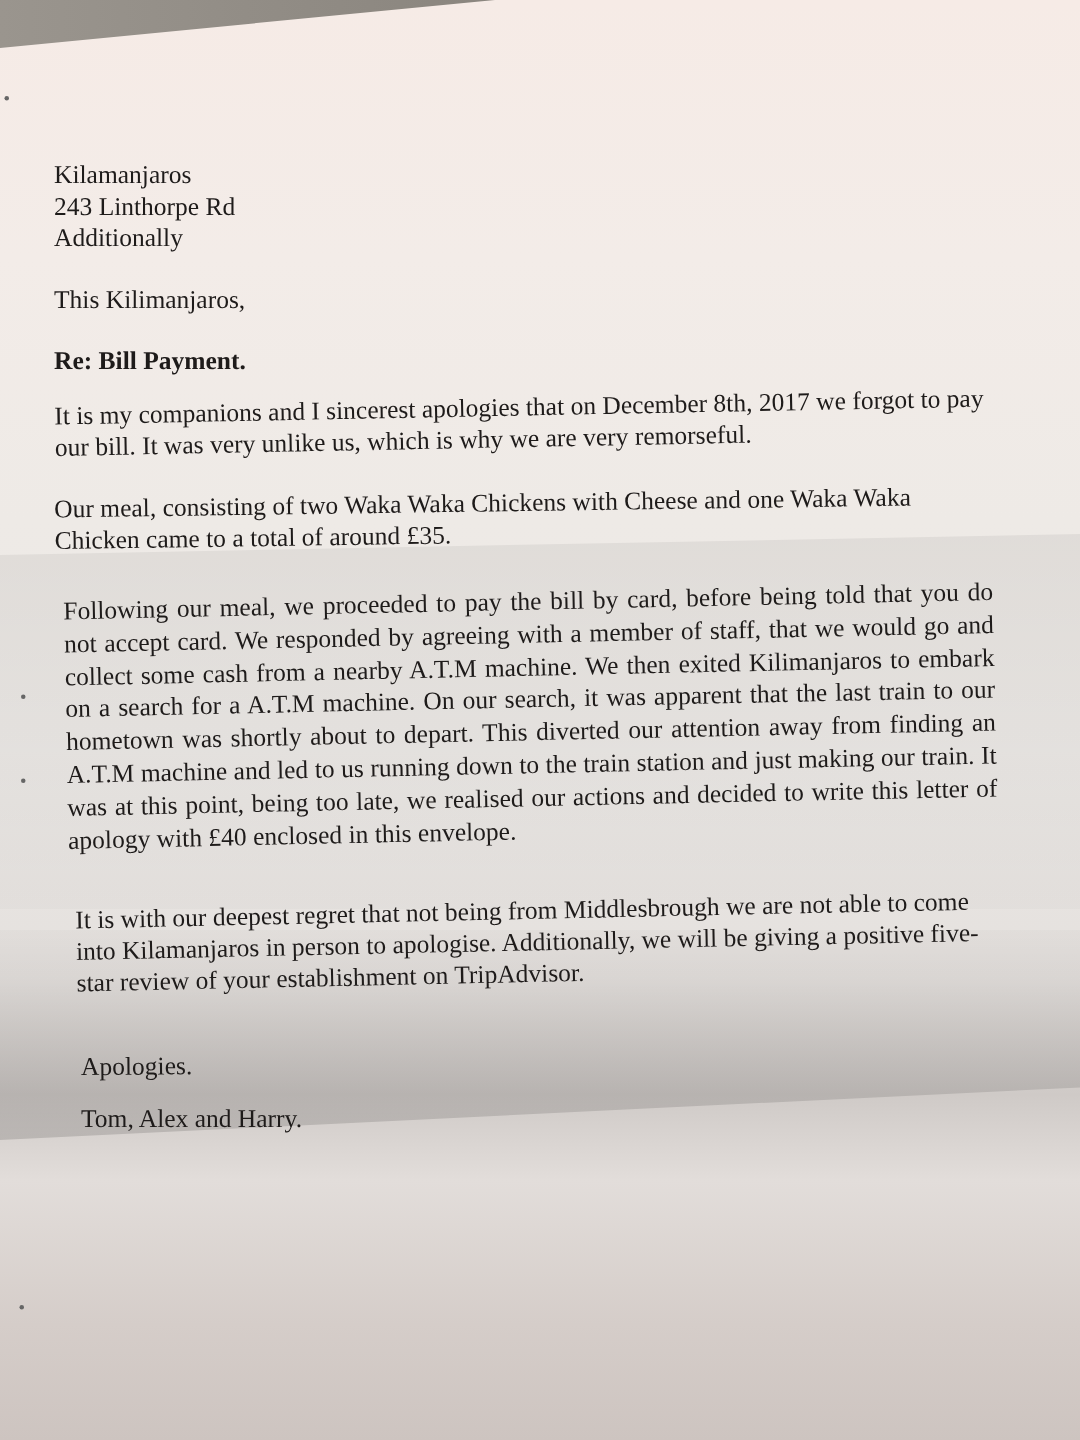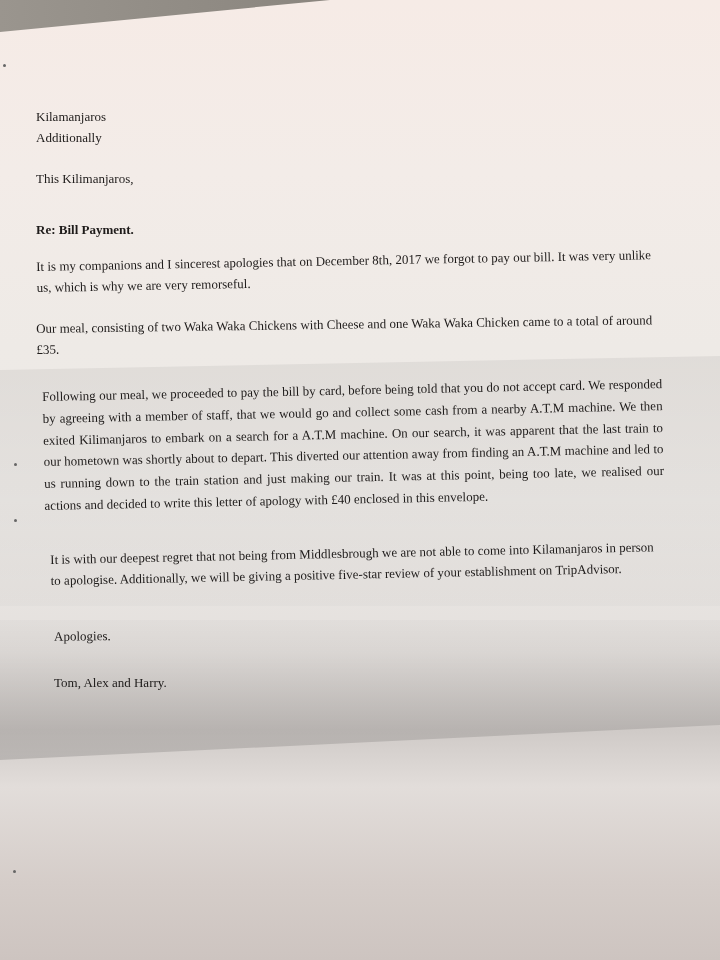--- a/index.html
+++ b/index.html
@@ -22,50 +22,51 @@
       background: linear-gradient(180deg, rgba(0,0,0,0.06), rgba(0,0,0,0.02));
       clip-path: polygon(0 14px, 720px 0, 720px 250px, 0 250px);
     }
     .fold2 {
       position: absolute; left: 0; top: 620px; width: 720px; height: 140px;
       background: linear-gradient(180deg, rgba(0,0,0,0.02), rgba(0,0,0,0.14));
       clip-path: polygon(0 0, 720px 0, 720px 105px, 0 140px);
     }
     .letter {
       position: absolute; left: 36px; top: 106px; width: 640px;
-      color: #1e1b1a; font-size: 13px; line-height: 21px;
+      color: #1e1b1a; font-size: 17px; line-height: 21px;
     }
     .addr div { height: 21px; }
     .greeting { margin-top: 20px; }
-    .subject { margin-top: 30px; font-weight: bold; }
+    .subject { margin-top: 20px; font-weight: bold; }
     .para { margin-top: 14px; }
     .p1 { transform: rotate(-1.1deg); transform-origin: left top; margin-top: 16px; width: 630px; }
     .p2 { transform: rotate(-0.8deg); transform-origin: left top; margin-top: 20px; width: 630px; }
     .p3 { transform: rotate(-1.2deg); transform-origin: left top; margin-left: 6px; margin-top: 26px; width: 620px; text-align: justify; line-height: 21.8px; }
     .p4 { transform: rotate(-1.2deg); transform-origin: left top; margin-left: 14px; margin-top: 32px; width: 615px; }
     .closing { margin-left: 18px; margin-top: 32px; transform: rotate(-0.5deg); }
-    .signature { margin-left: 18px; margin-top: 28px; }
+    .signature { margin-left: 18px; margin-top: 16px; }
     .dot { position: absolute; width: 3px; height: 3px; border-radius: 50%; background: #666; }
   </style>
 </head>
 <body>
 
 <div class="desk"></div>
 <div class="paper"></div>
 <div class="fold1"></div>
 <div class="fold2"></div>
 
 <div class="dot" style="left:3px;top:64px"></div>
 <div class="dot" style="left:14px;top:463px"></div>
 <div class="dot" style="left:14px;top:519px"></div>
 <div class="dot" style="left:13px;top:870px"></div>
 
 <div class="letter">
   <div class="addr">
     <div>Kilamanjaros</div>
+    <div>243 Linthorpe Rd</div>
     <div>Additionally</div>
   </div>
   <div class="greeting">This Kilimanjaros,</div>
   <div class="subject">Re: Bill Payment.</div>
   <div class="para p1">It is my companions and I sincerest apologies that on December 8th, 2017 we forgot to pay our bill. It was very unlike us, which is why we are very remorseful.</div>
   <div class="para p2">Our meal, consisting of two Waka Waka Chickens with Cheese and one Waka Waka Chicken came to a total of around £35.</div>
   <div class="para p3">Following our meal, we proceeded to pay the bill by card, before being told that you do not accept card. We responded by agreeing with a member of staff, that we would go and collect some cash from a nearby A.T.M machine. We then exited Kilimanjaros to embark on a search for a A.T.M machine. On our search, it was apparent that the last train to our hometown was shortly about to depart. This diverted our attention away from finding an A.T.M machine and led to us running down to the train station and just making our train. It was at this point, being too late, we realised our actions and decided to write this letter of apology with £40 enclosed in this envelope.</div>
   <div class="para p4">It is with our deepest regret that not being from Middlesbrough we are not able to come into Kilamanjaros in person to apologise. Additionally, we will be giving a positive five-star review of your establishment on TripAdvisor.</div>
   <div class="closing">Apologies.</div>
   <div class="signature">Tom, Alex and Harry.</div>

